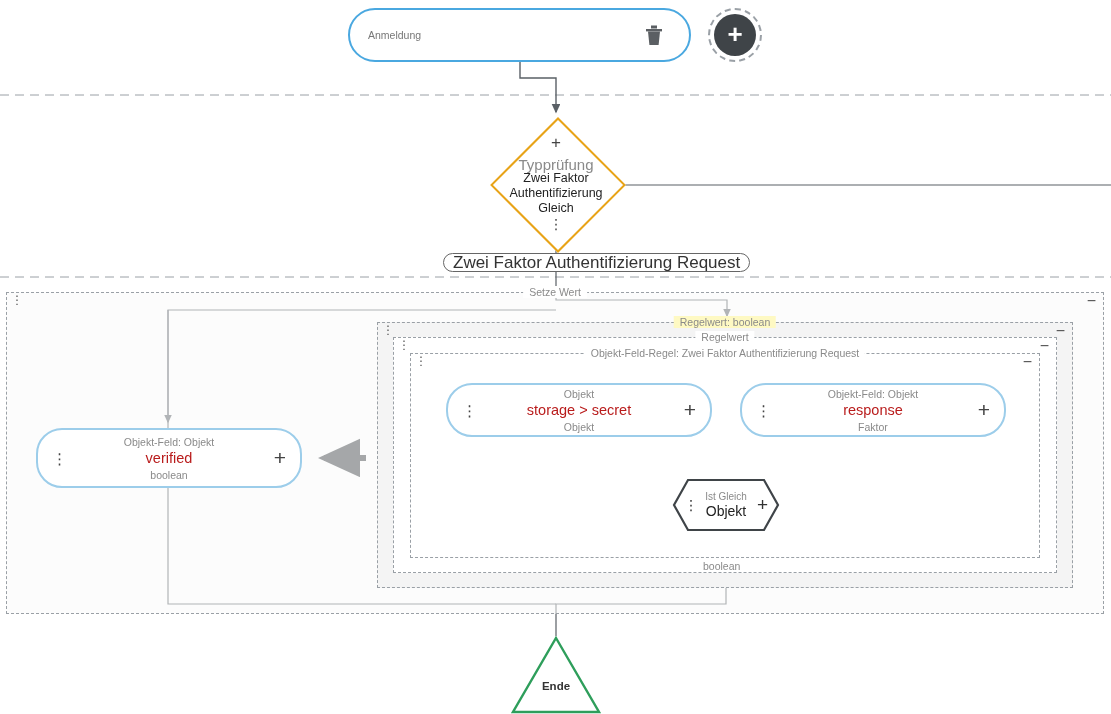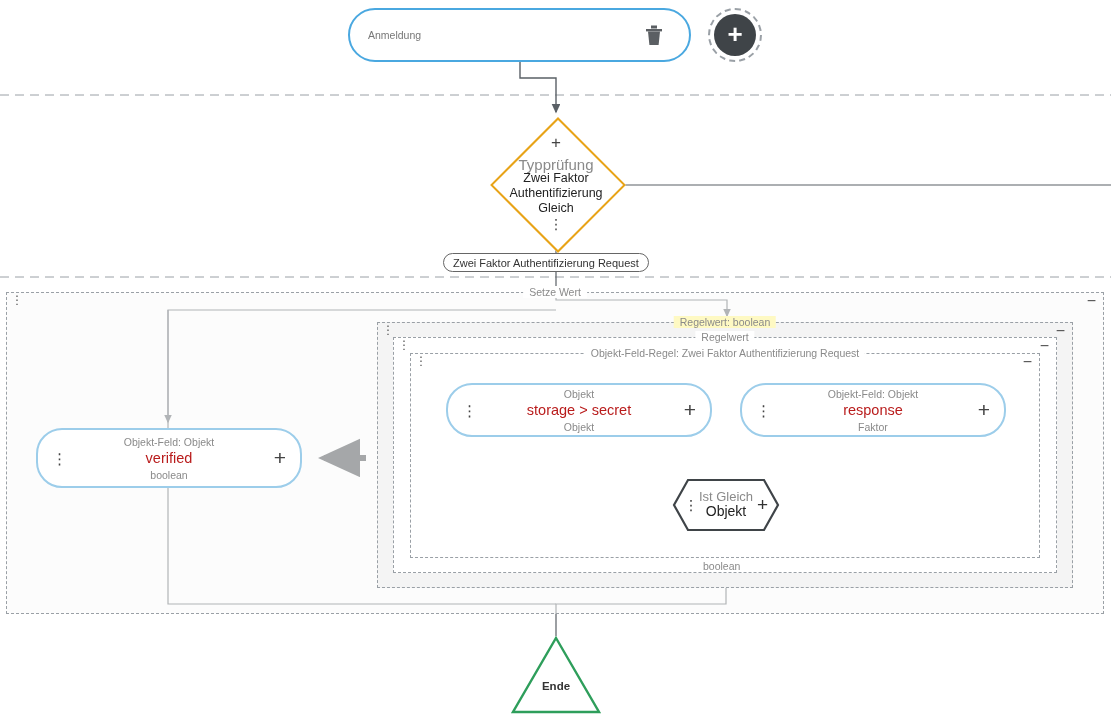--- a/index.html
+++ b/index.html
@@ -146,21 +146,21 @@
   }
   
   .edge-pill {
     left: 443px;
     top: 253px;
     height: 19px;
     padding: 0 9px;
     border: 1px solid #666;
     border-radius: 10px;
     background: #ffffff;
-    font-size: 11px;
+    font-size: 17px;
     color: #333;
     display: flex;
     align-items: center;
     white-space: nowrap;
   }
   
   .container {
     position: absolute;
     box-sizing: border-box;
     border: 1px dashed #9aa0a6;
@@ -297,21 +297,21 @@
   }
   .hex-content {
     position: absolute;
     left: 0; top: 0;
     width: 108px; height: 54px;
     display: flex;
     flex-direction: column;
     align-items: center;
     justify-content: center;
   }
-  .hex-sub { font-size: 13px; color: #8a8a8a; line-height: 13px; }
+  .hex-sub { font-size: 10px; color: #8a8a8a; line-height: 13px; }
   .hex-title { font-size: 14px; color: #222; line-height: 17px; }
   .hex-dots {
     position: absolute;
     left: 12px; top: 50%;
     transform: translateY(-50%);
     font-size: 14px; color: #333; line-height: 11px;
   }
   .hex-plus {
     position: absolute;
     right: 12px; top: 50%;

